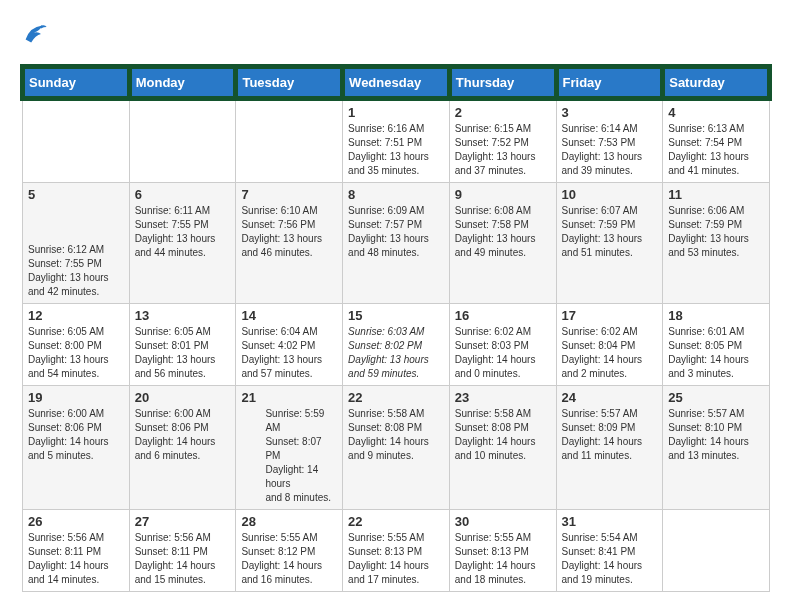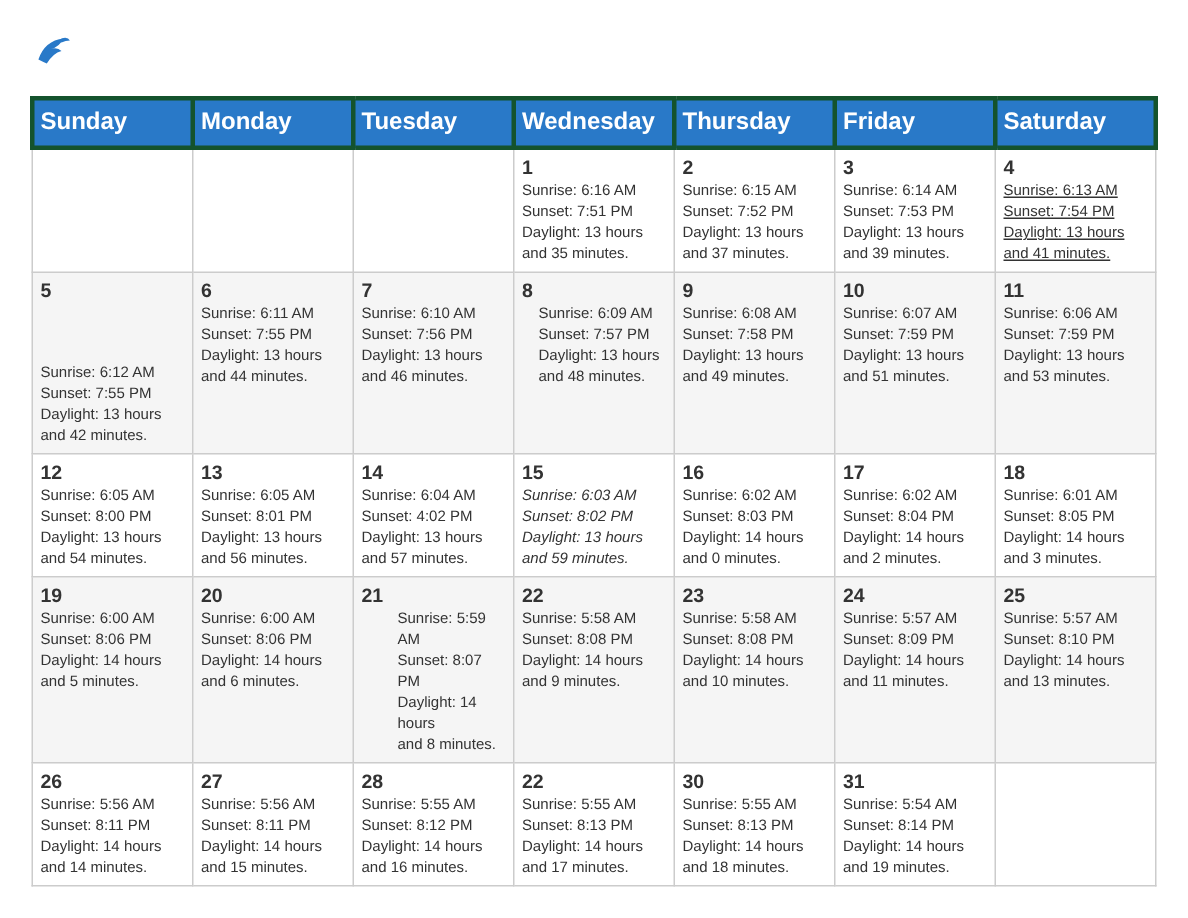--- a/index.html
+++ b/index.html
@@ -49,23 +49,23 @@
     table {
       width: 100%;
       border-collapse: collapse;
       font-size: 11px;
     }
     thead tr th {
       background-color: #2979c8;
       color: #fff;
       padding: 6px 4px;
       text-align: left;
-      font-size: 16px;
+      font-size: 13px;
       font-weight: bold;
-      border: 3px solid #14532d;
+      border: 5px solid #14532d;
     }
     tbody tr td {
       border: 1px solid #ccc;
       vertical-align: top;
       padding: 4px 5px;
       width: calc(100% / 7);
       min-height: 80px;
       height: 80px;
       background: #fff;
     }
@@ -140,21 +140,21 @@
         </td>
         <td>
           <div class="day-number">3</div>
           <div class="day-info" style="white-space: pre-line;">Sunrise: 6:14 AM
 Sunset: 7:53 PM
 Daylight: 13 hours
 and 39 minutes.</div>
         </td>
         <td>
           <div class="day-number">4</div>
-          <div class="day-info" style="white-space: pre-line; text-decoration: underline;">Sunrise: 6:13 AM
+          <div class="day-info" style="white-space: pre-line;">Sunrise: 6:13 AM
 Sunset: 7:54 PM
 Daylight: 13 hours
 and 41 minutes.</div>
         </td>
       </tr>
       <tr>
         <td>
           <div class="day-number">5</div>
           <div class="day-info" style="white-space: pre-line; margin-top: 41px;">Sunrise: 6:12 AM
 Sunset: 7:55 PM
@@ -170,21 +170,21 @@
         </td>
         <td>
           <div class="day-number">7</div>
           <div class="day-info" style="white-space: pre-line;">Sunrise: 6:10 AM
 Sunset: 7:56 PM
 Daylight: 13 hours
 and 46 minutes.</div>
         </td>
         <td>
           <div class="day-number">8</div>
-          <div class="day-info" style="white-space: pre-line; margin-left: 11px;">Sunrise: 6:09 AM
+          <div class="day-info" style="white-space: pre-line;">Sunrise: 6:09 AM
 Sunset: 7:57 PM
 Daylight: 13 hours
 and 48 minutes.</div>
         </td>
         <td>
           <div class="day-number">9</div>
           <div class="day-info" style="white-space: pre-line;">Sunrise: 6:08 AM
 Sunset: 7:58 PM
 Daylight: 13 hours
 and 49 minutes.</div>
@@ -338,20 +338,20 @@
         <td>
           <div class="day-number">30</div>
           <div class="day-info" style="white-space: pre-line;">Sunrise: 5:55 AM
 Sunset: 8:13 PM
 Daylight: 14 hours
 and 18 minutes.</div>
         </td>
         <td>
           <div class="day-number">31</div>
           <div class="day-info" style="white-space: pre-line;">Sunrise: 5:54 AM
-Sunset: 8:14 PM
+Sunset: 8:41 PM
 Daylight: 14 hours
 and 19 minutes.</div>
         </td>
         <td class="empty-cell"></td>
       </tr>
     </tbody>
 </table>
 
 </body></html>

